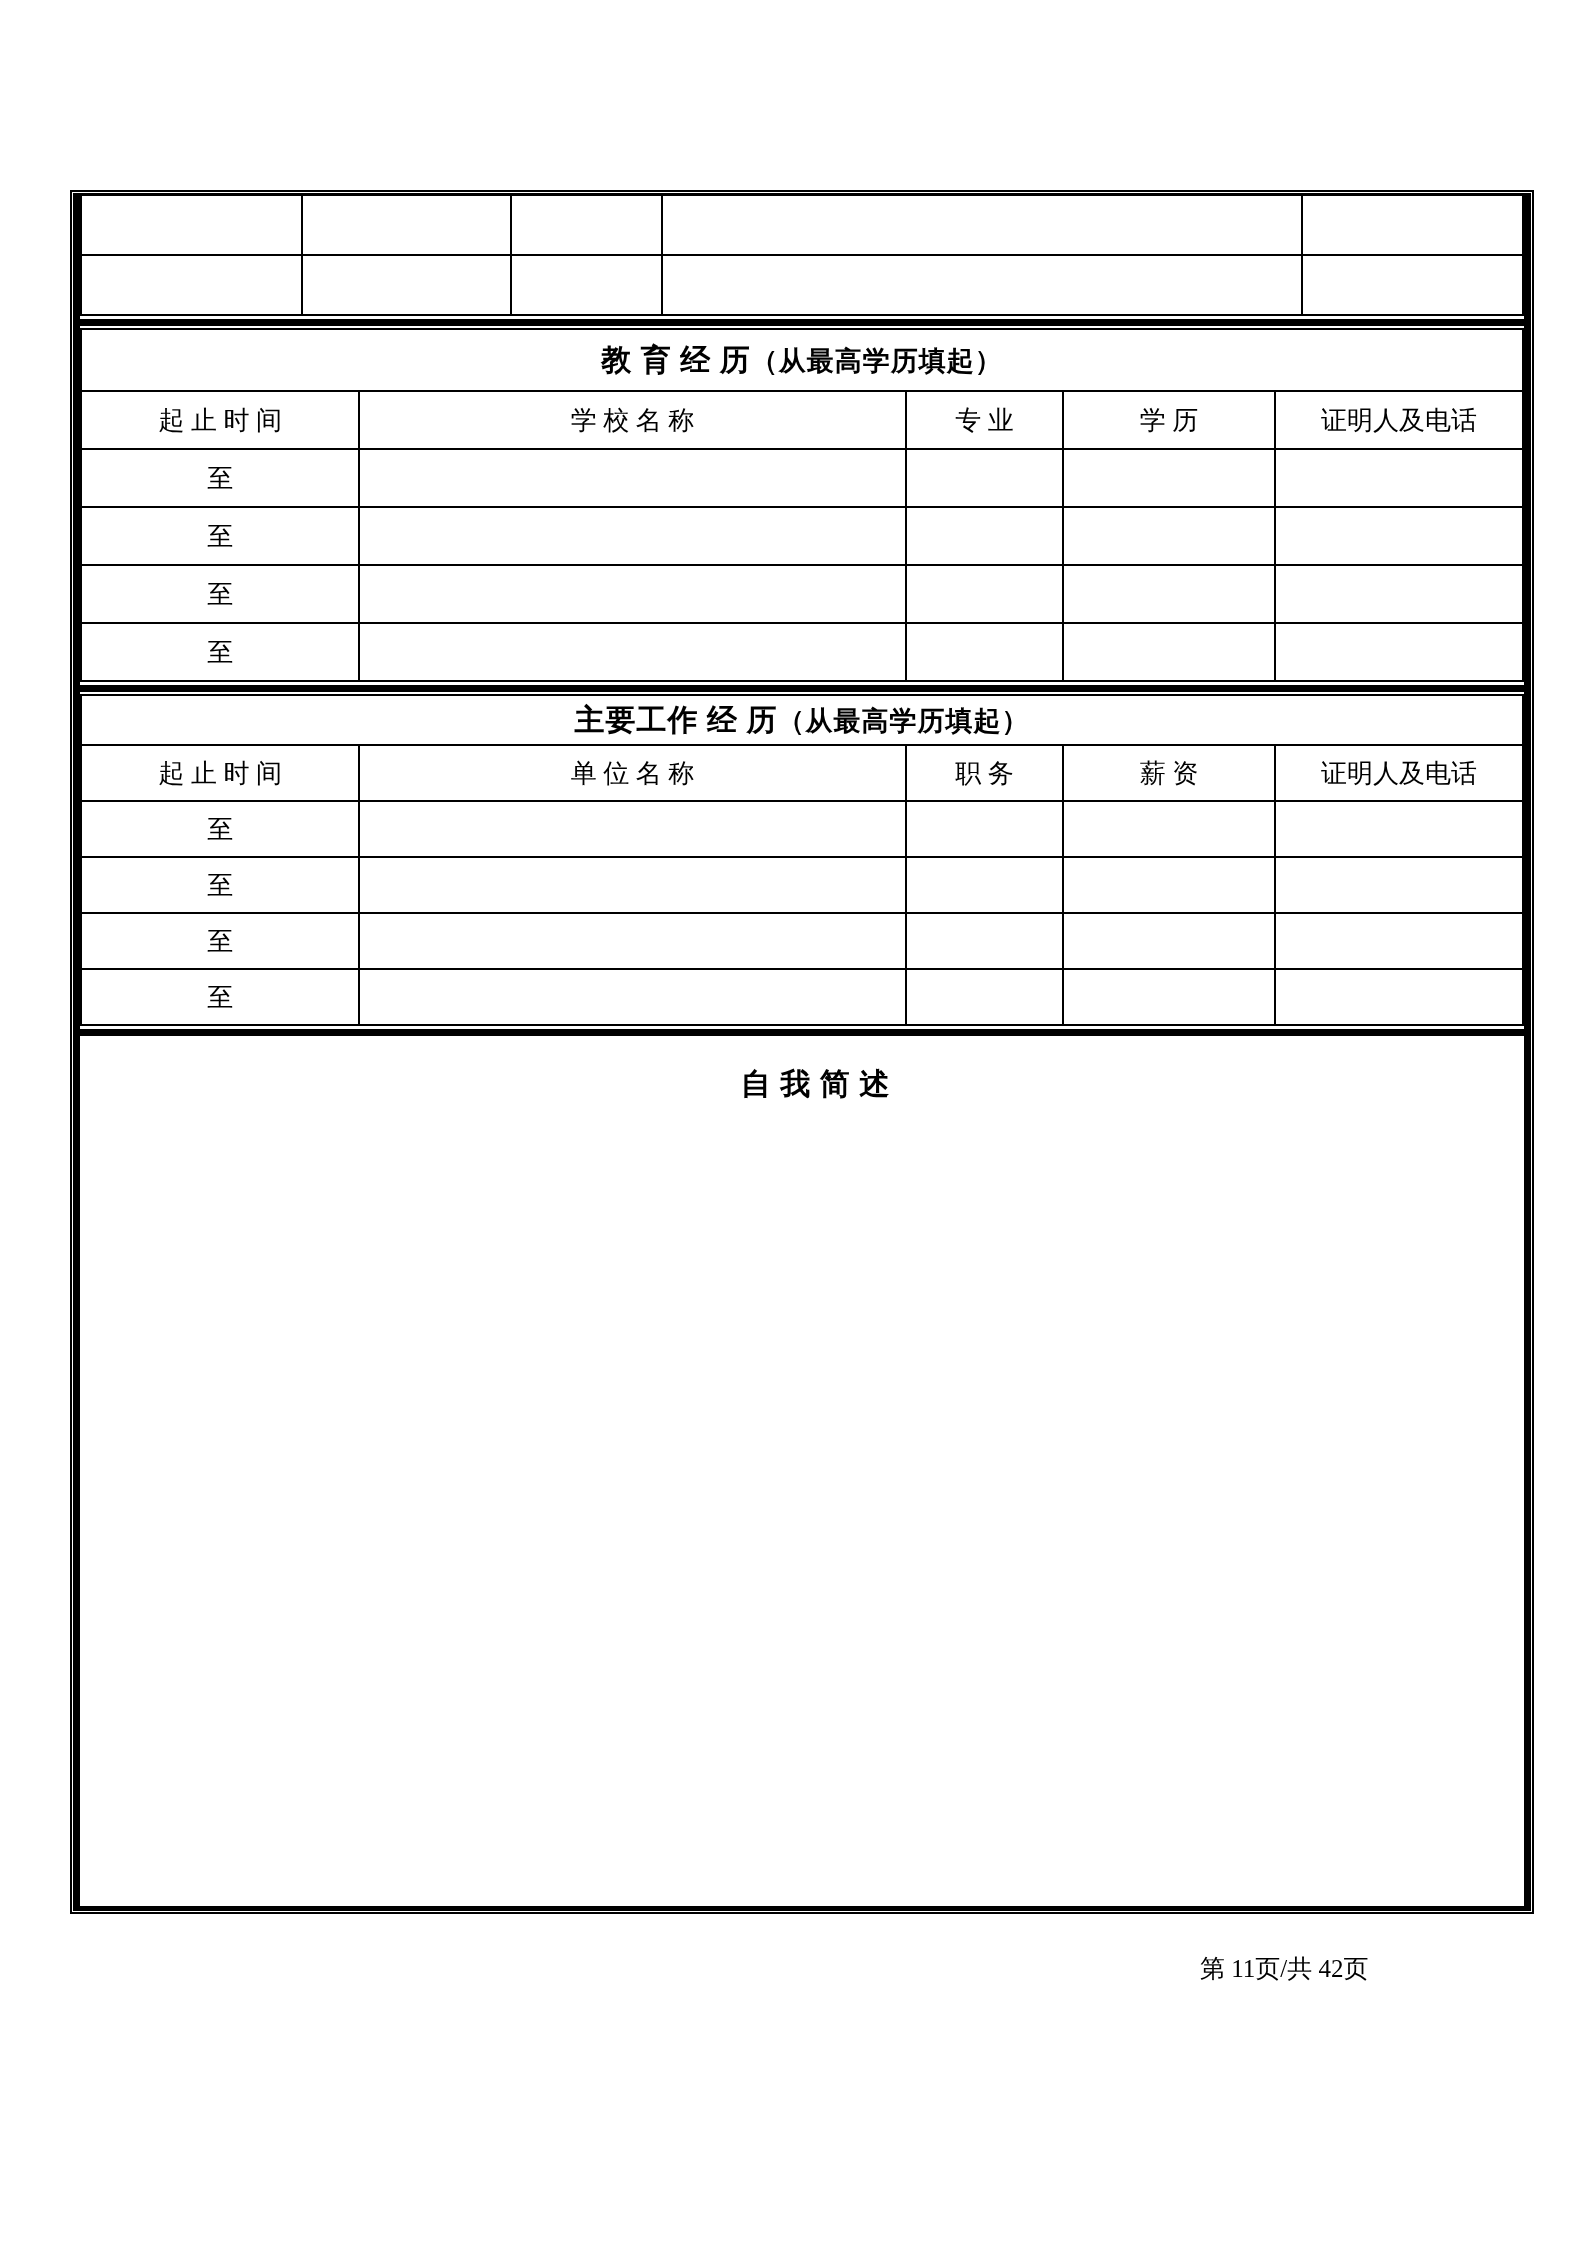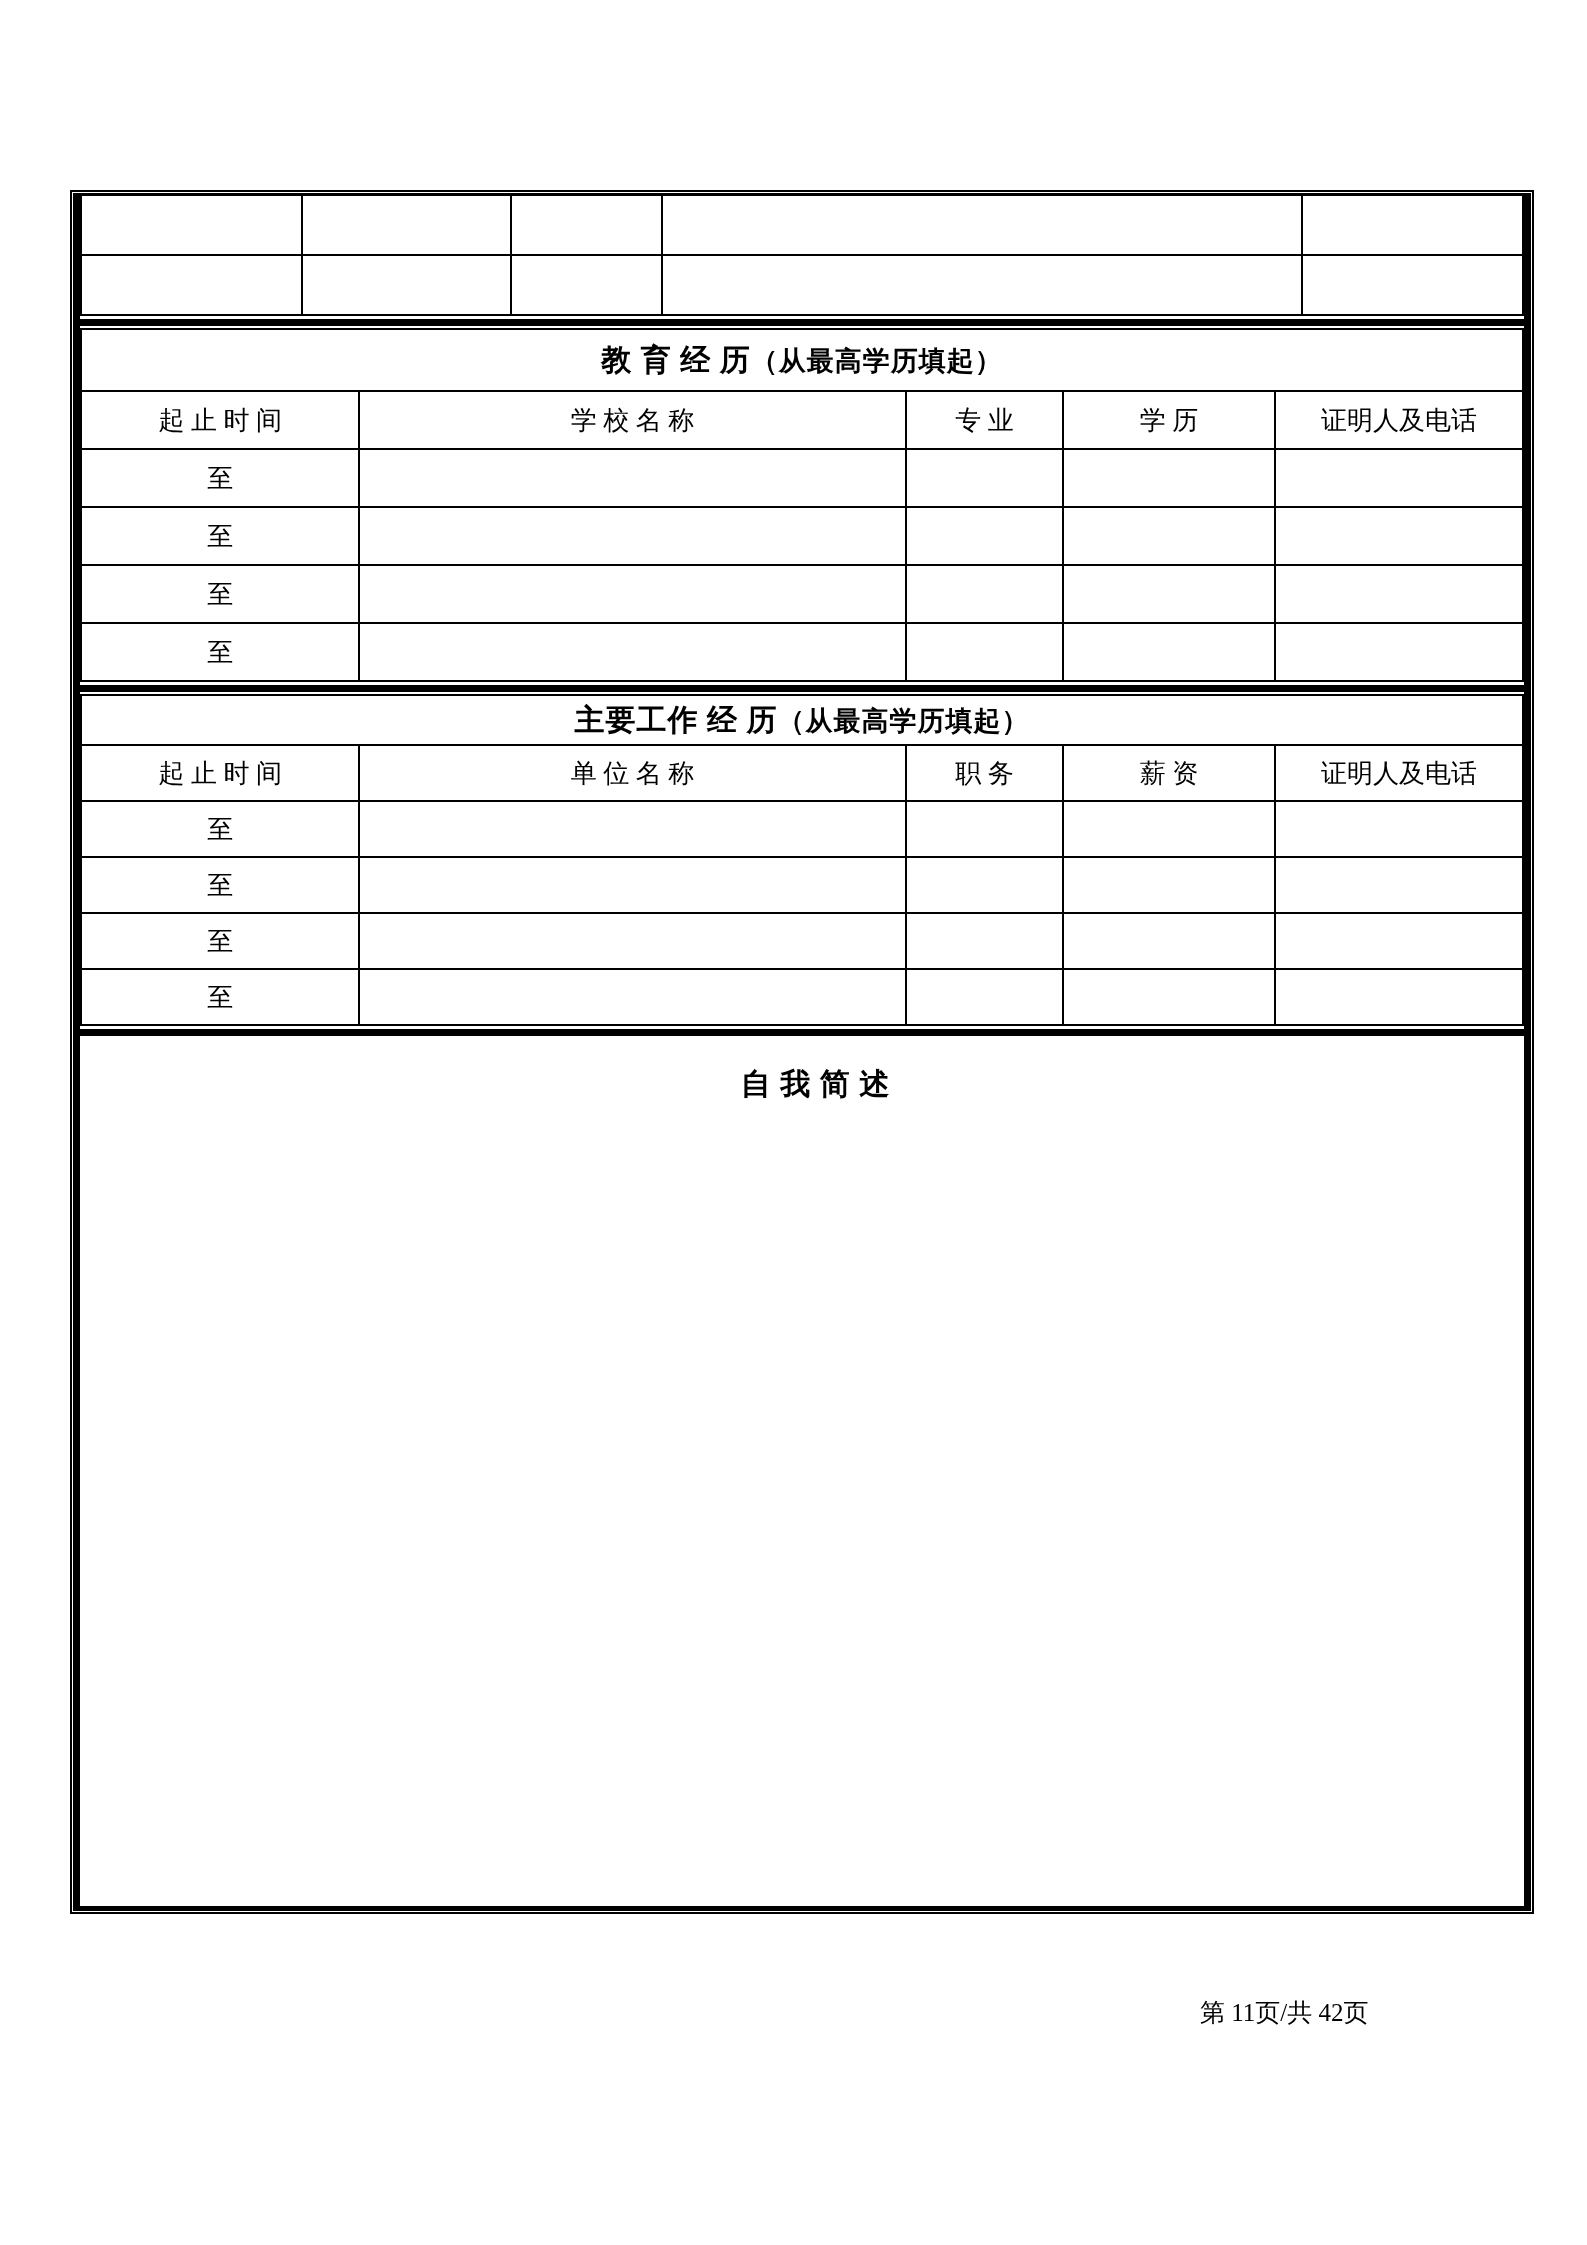--- a/index.html
+++ b/index.html
@@ -68,21 +68,21 @@
     padding-top:26px;
     padding-left:27px;
   }
   .self-title {
     font-weight:bold;
     font-size:30px;
     letter-spacing:1px;
   }
   .page-footer {
     position:absolute;
-    left:1200px; top:1996px;
+    left:1200px; top:1952px;
     font-size:25px;
     white-space:nowrap;
   }
 </style>
 </head>
 <body>
 
 <div class="form-box">
   <div class="form-box-inner">
 

